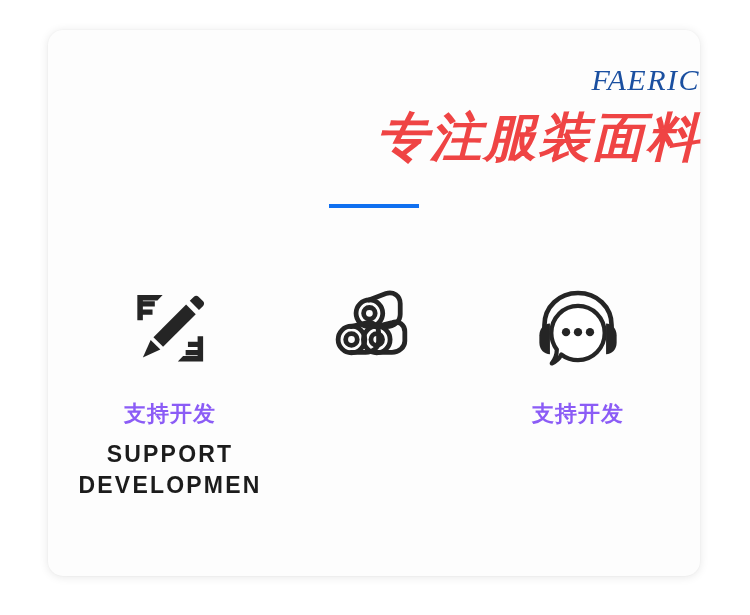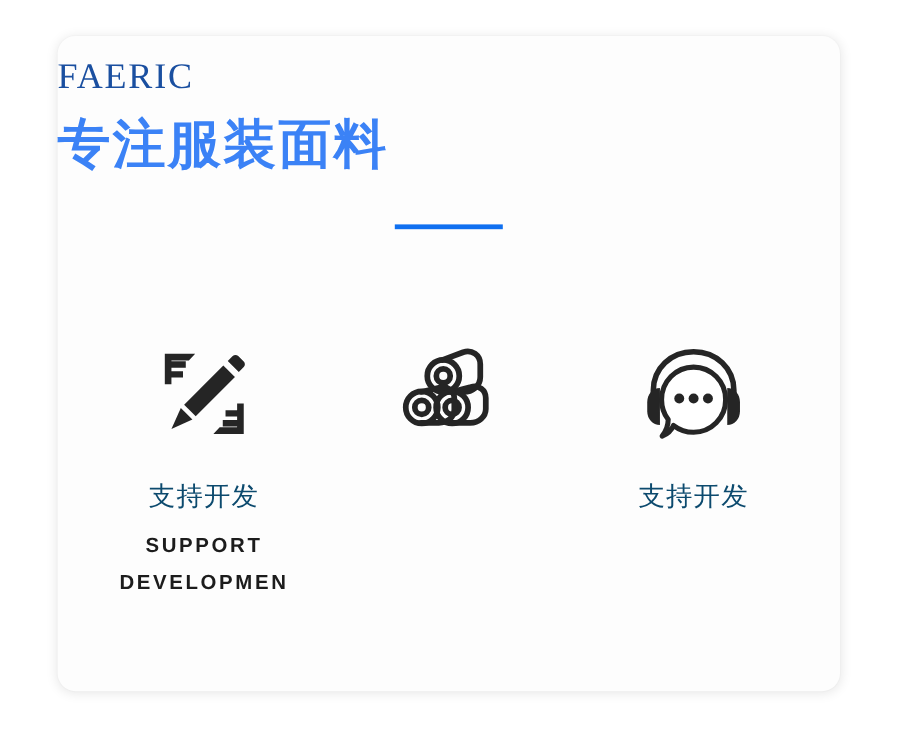--- a/index.html
+++ b/index.html
@@ -29,40 +29,41 @@
     background:#fdfdfd;
     border-radius:15px;
     box-shadow:0 1px 10px rgba(0,0,0,0.10),
                0 0 0 1px rgba(0,0,0,0.012);
   }
 
   
   #header-block {
     position:absolute;
     left:0;
-    top:16px;
+    top:32px;
     width:652px;
-    text-align:left;
+    text-align:right;
+    font-style:italic;
   }
 
   #brand-name {
     font-family:"Liberation Serif", serif;
     font-size:30px;
     font-weight:400;
     color:#1a4fa0;
     letter-spacing:1.5px;
     line-height:36px;
   }
 
   #headline {
     margin-top:6px;
     font-family:"Liberation Sans", sans-serif;
-    font-size:44px;
+    font-size:52px;
     font-weight:700;
-    color:#3b82f6;
+    color:#ef4444;
     letter-spacing:2px;
     line-height:66px;
   }
 
   #divider-wrap {
     margin-top:24px;
     height:5px;
     text-align:center;
   }
 
@@ -99,31 +100,31 @@
     width:100px;
     display:flex;
     align-items:center;
     justify-content:center;
   }
 
   .feature-title-cn {
     margin-top:22px;
     font-family:"Liberation Sans", sans-serif;
     font-size:22px;
-    font-weight:400;
-    color:#0c4a6e;
+    font-weight:700;
+    color:#8b5cf6;
     letter-spacing:1px;
     line-height:28px;
     text-align:center;
   }
 
   .feature-title-en {
     margin-top:11px;
     font-family:"Liberation Sans", sans-serif;
-    font-size:17px;
+    font-size:23px;
     font-weight:700;
     color:#1c1c1c;
     letter-spacing:2.2px;
     line-height:31px;
     text-align:center;
     text-transform:uppercase;
     max-width:200px;
   }
 
   

